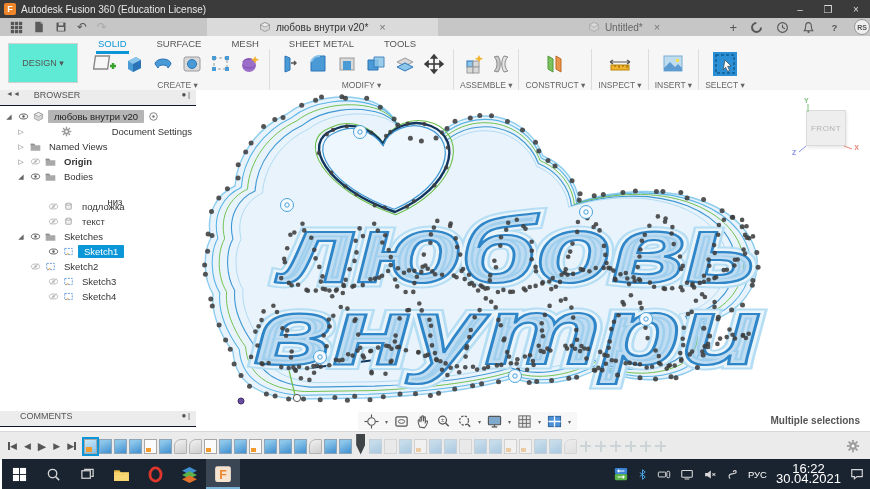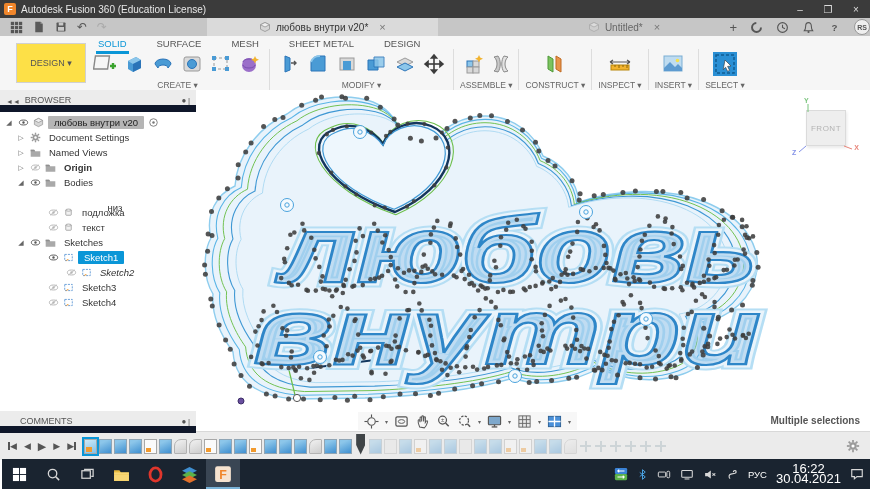--- a/index.html
+++ b/index.html
@@ -18,36 +18,36 @@
   .ic{display:inline-block;vertical-align:middle}
   .doctab{height:18px;display:flex;align-items:center;gap:5px;padding:0 8px;font-size:10px;color:#333}
   .doctab.active{background:#dadada;width:225px;margin-left:90px;justify-content:center}
   .doctab.inactive{background:#c6c6c6;width:175px;margin-left:95px;color:#666;justify-content:center}
   .tabclose{color:#777;font-size:11px;margin-left:6px}
   .tb-right{display:flex;align-items:center;gap:13px;margin-left:14px;color:#555}
   .avatar{width:14px;height:14px;border-radius:50%;background:#efefef;border:1px solid #999;color:#555;
           font-size:7px;display:flex;align-items:center;justify-content:center;font-weight:bold}
   
   .ribbon{position:absolute;left:0;top:36px;width:870px;height:54px;background:#f6f6f6;border-bottom:1px solid #d2d2d2}
-  .designbox{position:absolute;left:16px;top:7px;width:68px;height:38px;background:#fde047;border:1px solid #d0d0d0;
+  .designbox{position:absolute;left:8px;top:7px;width:68px;height:38px;background:#5eead4;border:1px solid #d0d0d0;
              display:flex;align-items:center;justify-content:center;font-size:9px;color:#555}
   .rtabs{position:absolute;left:96px;top:1px;display:flex;gap:26px;font-size:9.5px;color:#555}
   .rtab{padding:1px 2px 2px}
   .rtab.active{color:#0a96d7;border-bottom:3px solid #0a96d7}
   .rgroups{position:absolute;left:86px;top:13px;display:flex;align-items:flex-start;height:40px}
   .rgroup{display:flex;flex-direction:column;align-items:center;padding:0 6px}
   .rgrow{display:flex;align-items:center;gap:3px;height:30px}
   .rlabel{font-size:8.5px;color:#666;margin-top:1px}
   .rdiv{width:1px;height:44px;background:#ddd;margin-top:0}
   .ribtn{width:26px;height:26px;display:flex;align-items:center;justify-content:center}
   .ribtn.sm{width:20px}
   
   .browser{position:absolute;left:0;top:90px;width:196px;z-index:5}
-  .panelhead{height:15px;background:#ececec;border-bottom:7px solid #0f172a;display:flex;align-items:flex-end;
-             font-size:9px;color:#555;padding:0 6px;gap:5px}
+  .panelhead{height:15px;background:#ececec;border-bottom:1px solid #0f172a;display:flex;align-items:flex-start;
+             font-size:9px;color:#555;padding:0 6px;gap:14px}
   .panelhead .dot{margin-left:auto;color:#555;font-size:8px}
   .btree{background:rgba(255,255,255,.88);padding:3px 0 6px;font-size:9.5px;color:#333}
   .brow{display:flex;align-items:center;height:15px;gap:4px}
   .brow .lbl{padding:0 4px;border-radius:1px;white-space:nowrap}
   .brow .lbl.rootsel{background:#b5b5b5;color:#222;padding:1px 6px}
   .brow .lbl.sel{background:#0a96d7;color:#fff;font-weight:normal;padding:1px 6px}
   .arr{width:10px;text-align:center;color:#666;font-size:7px}
   
   .comments{position:absolute;left:0;top:411px;width:196px;z-index:5}
   
@@ -335,21 +335,21 @@
 
 <div class="ribbon">
   <div class="designbox">
     <span>DESIGN ▾</span>
   </div>
   <div class="rtabs">
     <span class="rtab active">SOLID</span>
     <span class="rtab">SURFACE</span>
     <span class="rtab">MESH</span>
     <span class="rtab">SHEET METAL</span>
-    <span class="rtab">DESIGN</span>
+    <span class="rtab">TOOLS</span>
   </div>
   <div class="rgroups">
     <div class="rgroup">
       <div class="rgrow">
         <span class="ribtn">
             <svg width="24" height="24" viewBox="0 0 24 24">
               <rect x="3" y="4" width="14" height="13" fill="none" stroke="#888" stroke-width="1.4" transform="skewX(-8)"></rect>
               <path d="M17 14 h6 M20 11 v6" stroke="#3aa32e" stroke-width="2.4"></path>
             </svg>
           </span>
@@ -1153,21 +1153,21 @@
         </svg>
       <svg class="ic" width="11" height="11">
           <use href="#sym-doccube"></use>
         </svg>
       <span class="lbl rootsel">любовь внутри v20</span>
       <svg class="ic" width="11" height="11">
           <use href="#sym-target"></use>
         </svg>
     </div>
 
-  <div class="brow" style="padding-left: 16px;">
+  <div class="brow" style="padding-left: 16px; justify-content: space-between;">
         <span class="arr">▷</span>
         <svg width="11" height="11" class="ic">
           <use href="#sym-gear"></use>
         </svg>
         <span class="lbl">Document Settings</span>
       </div>
       <div class="brow" style="padding-left: 16px;">
         <span class="arr">▷</span>
         <svg width="11" height="11" class="ic">
           <use href="#sym-folder"></use>
@@ -1237,21 +1237,21 @@
       <div class="brow" style="padding-left: 34px;">
         <span class="arr"></span>
         <svg width="11" height="11" class="ic">
           <use href="#sym-eye"></use>
         </svg>
         <svg width="11" height="11" class="ic">
           <use href="#sym-sketch"></use>
         </svg>
         <span class="lbl sel">Sketch1</span>
       </div>
-      <div class="brow" style="padding-left: 52px; font-style: italic;">
+      <div class="brow" style="padding-left: 16px;">
         <span class="arr"></span>
         <svg width="11" height="11" class="ic">
           <use href="#sym-eyeoff"></use>
         </svg>
         <svg width="11" height="11" class="ic">
           <use href="#sym-sketch"></use>
         </svg>
         <span class="lbl">Sketch2</span>
       </div>
       <div class="brow" style="padding-left: 34px;">

